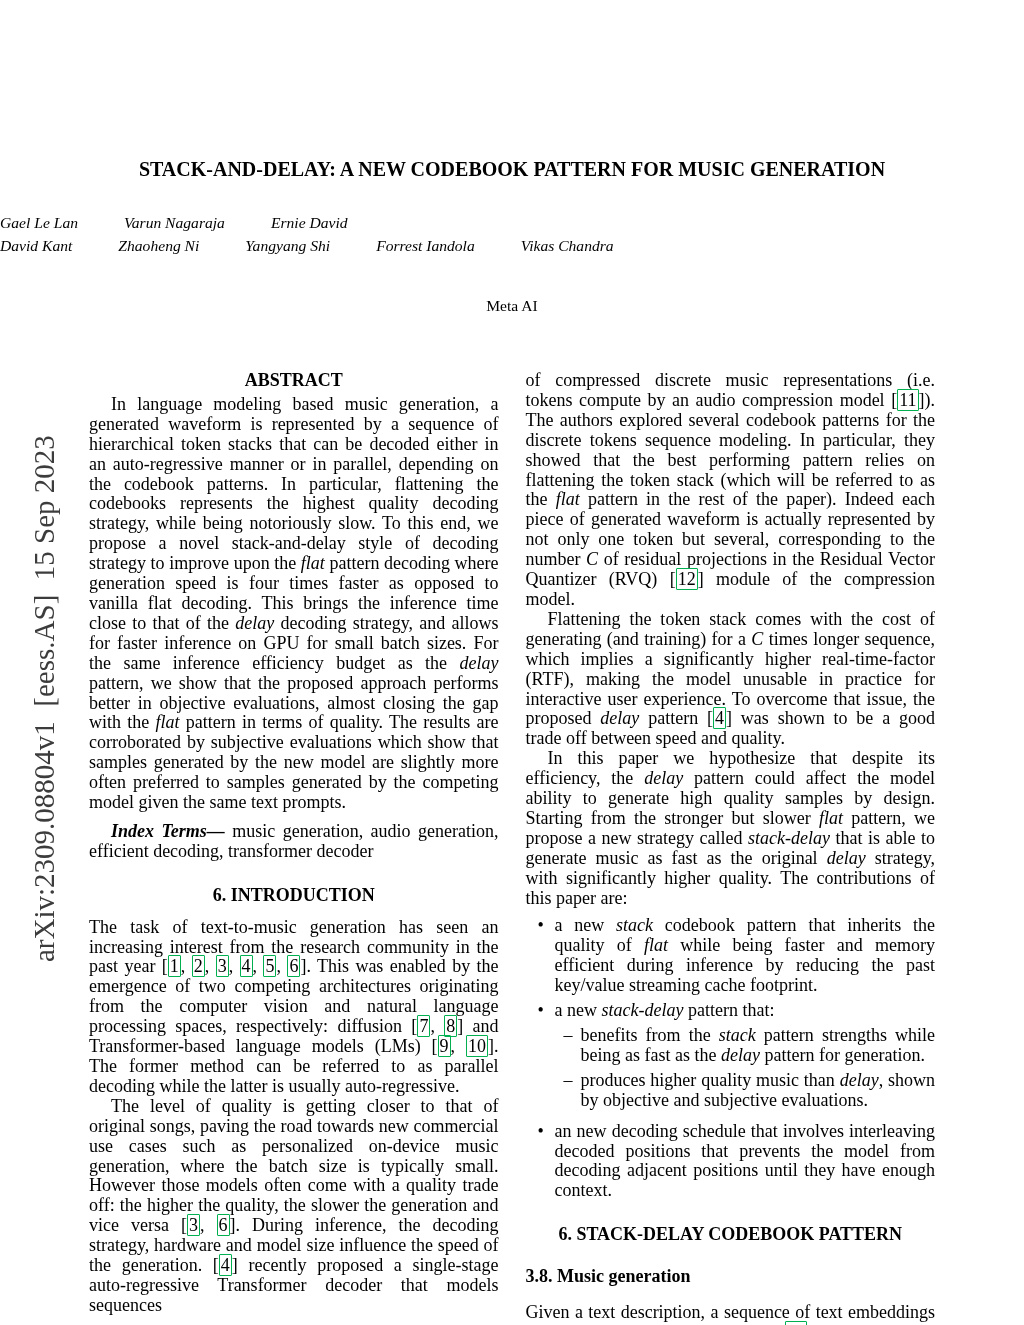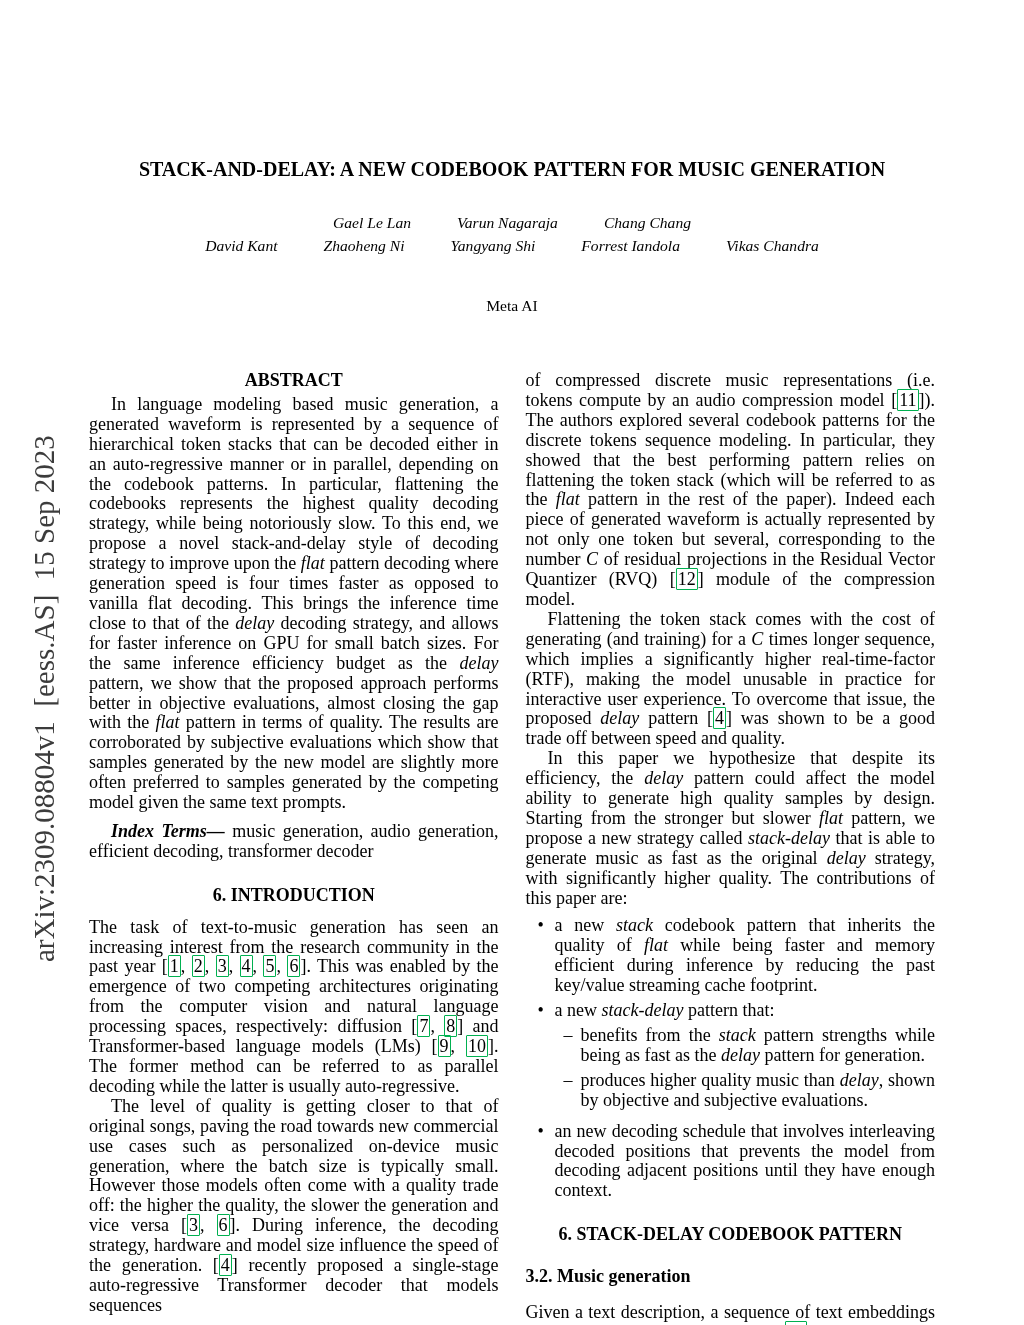--- a/index.html
+++ b/index.html
@@ -12,21 +12,21 @@
     color: #000;
     overflow: hidden;
   }
   .paper-title {
     padding-top: 158px;
     text-align: center;
     font-weight: bold;
     font-size: 20px;
   }
   .authors { margin-top: 30px; font-style: italic; font-size: 15.6px; }
-  .author-row { display: flex; justify-content: center; gap: 46px; line-height: 23px; }
+  .author-row { display: flex; gap: 46px; line-height: 23px; }
   .affiliation { margin-top: 40px; text-align: center; font-size: 15.6px; }
   .columns { display: flex; gap: 27px; padding: 0 89px; margin-top: 48px; }
   .col { flex: 1; min-width: 0; font-size: 18px; line-height: 19.9px; text-align: justify; margin-top: 8px; }
   .center-heading { text-align: center; font-weight: bold; }
   .abstract-heading { margin-bottom: 4px; }
   .section-heading { margin-top: 24px; margin-bottom: 12px; }
   .subsection-heading { font-weight: bold; text-align: left; margin-top: 22px; margin-bottom: 16px; }
   .para { margin: 0; }
   .indent { text-indent: 22px; }
   .index-terms { margin-top: 9px; text-indent: 22px; }
@@ -61,21 +61,21 @@
 <div class="page">
 
   <div class="arxiv-stamp">arXiv:2309.08804v1  [eess.AS]  15 Sep 2023</div>
 
   <div class="paper-title">STACK-AND-DELAY: A NEW CODEBOOK PATTERN FOR MUSIC GENERATION</div>
 
   <div class="authors">
     <div class="author-row">
       <span>Gael Le Lan</span>
       <span>Varun Nagaraja</span>
-      <span>Chang Chang</span>
+      <span>Ernie David</span>
     </div>
     <div class="author-row">
       <span>David Kant</span>
       <span>Zhaoheng Ni</span>
       <span>Yangyang Shi</span>
       <span>Forrest Iandola</span>
       <span>Vikas Chandra</span>
     </div>
   </div>
 
@@ -114,18 +114,18 @@
           <span class="bullet-marker">–</span>
           <span class="bullet-text">produces higher quality music than <span class="i">delay</span>, shown by objective and subjective evaluations.</span>
         </div>
         <div class="bullet-row b3">
           <span class="bullet-marker">•</span>
           <span class="bullet-text">an new decoding schedule that involves interleaving decoded positions that prevents the model from decoding adjacent positions until they have enough context.</span>
         </div>
       </div>
 
       <div class="center-heading section-heading">6.  STACK-DELAY CODEBOOK PATTERN</div>
-      <div class="subsection-heading">3.2.  Music generation</div>
+      <div class="subsection-heading">3.8.  Music generation</div>
       <p class="para">Given a text description, a sequence of text embeddings computed by the T5 encoder [<span class="cite">13</span>] serves as the conditioning signal</p>
     </div>
 
   </div>
 </div>
 
 </body></html>

